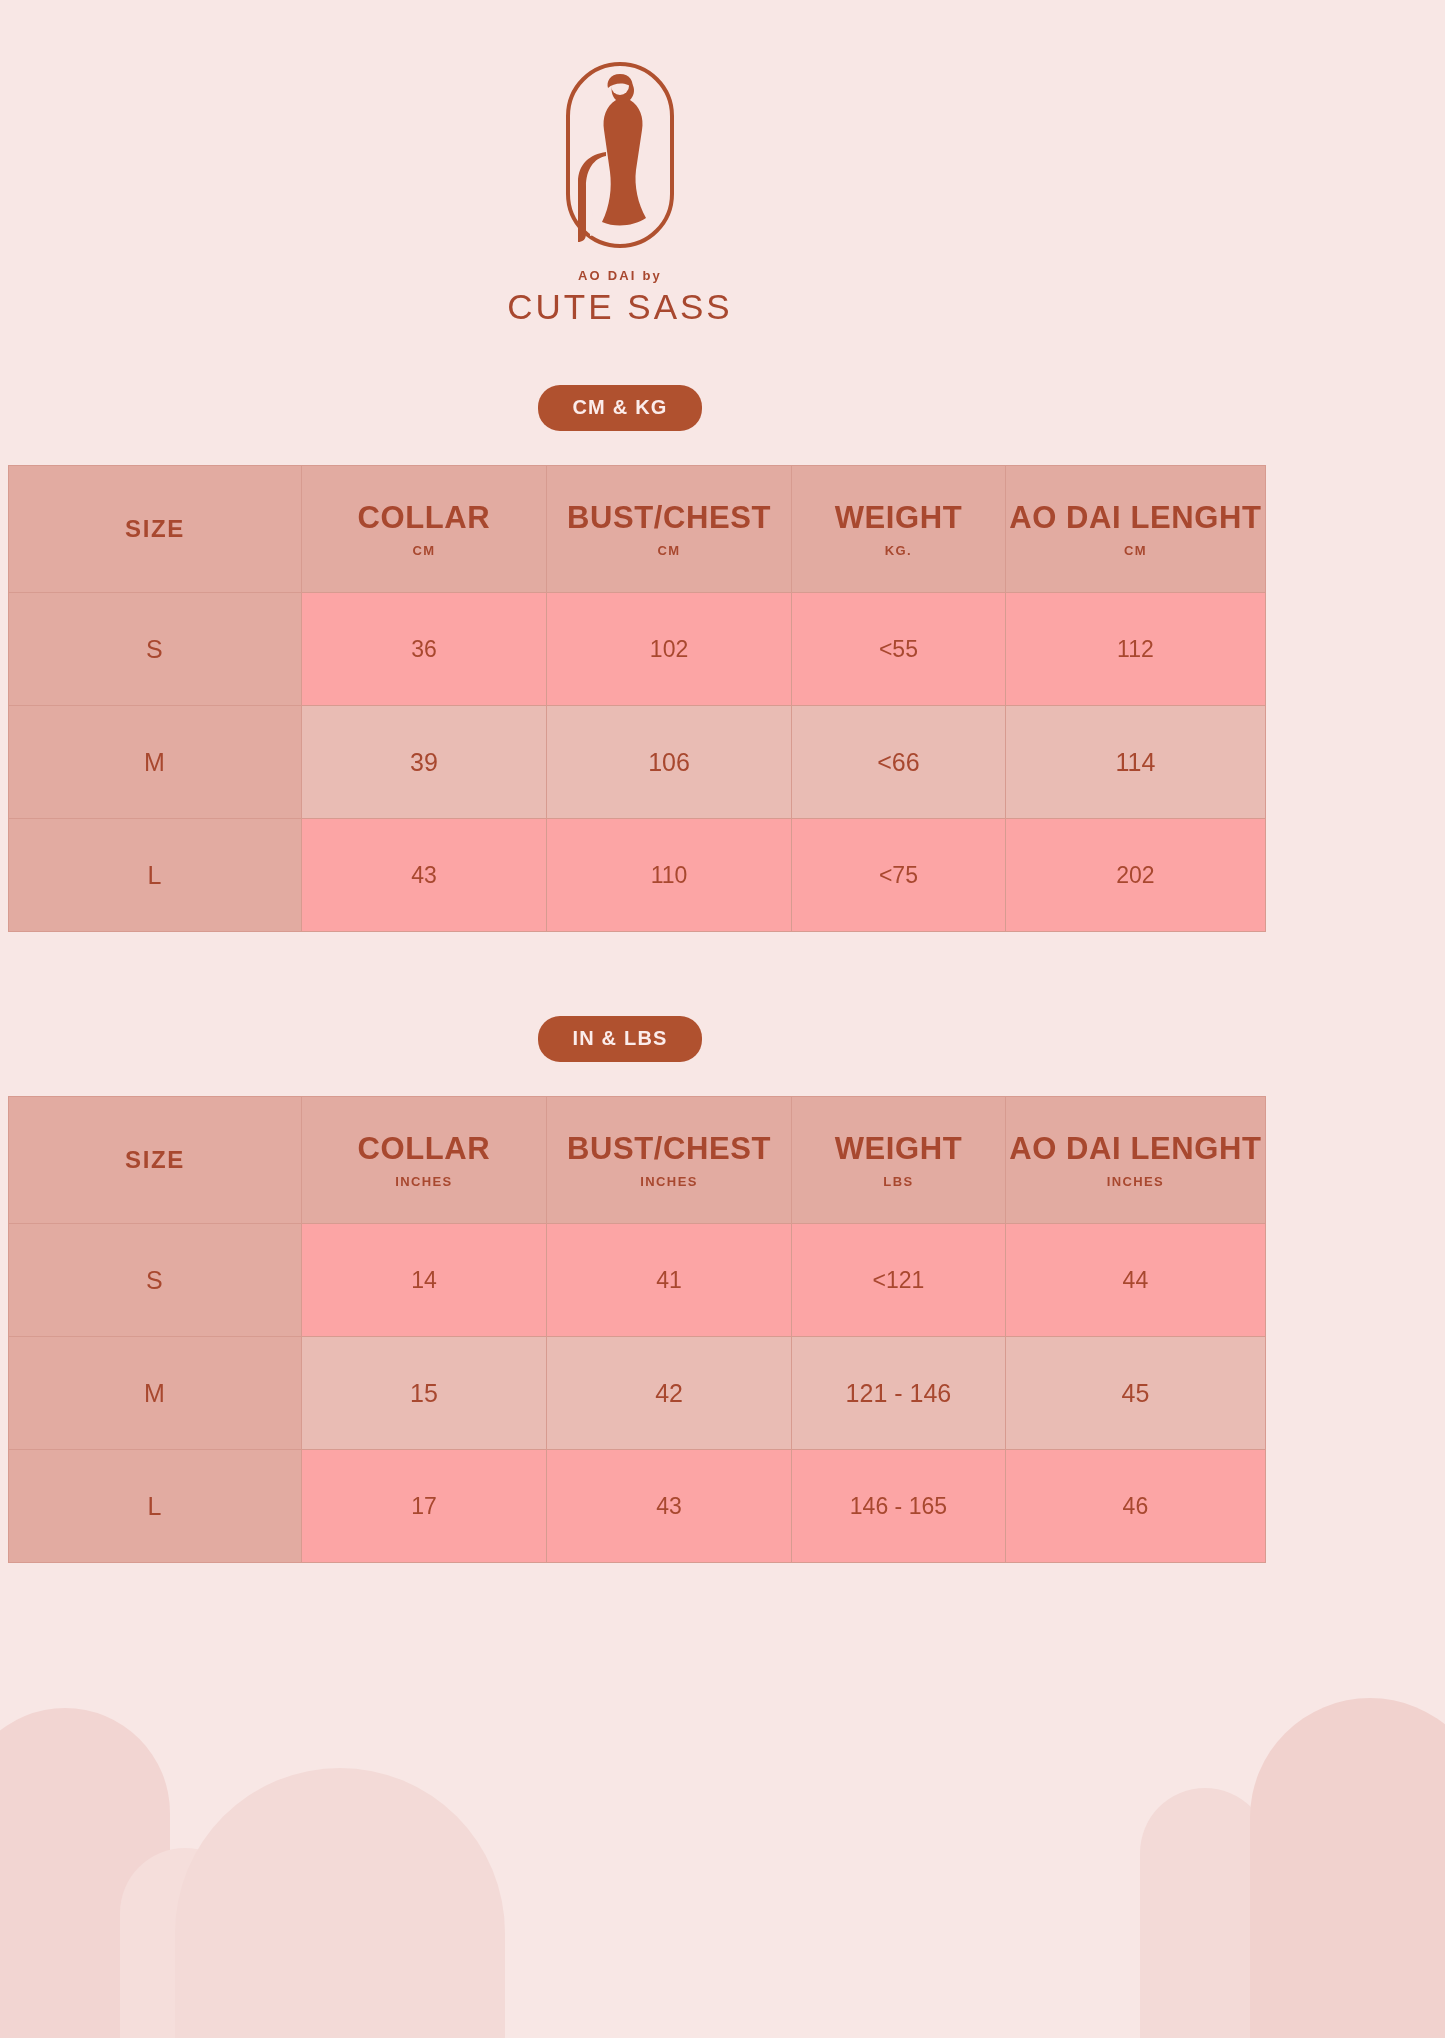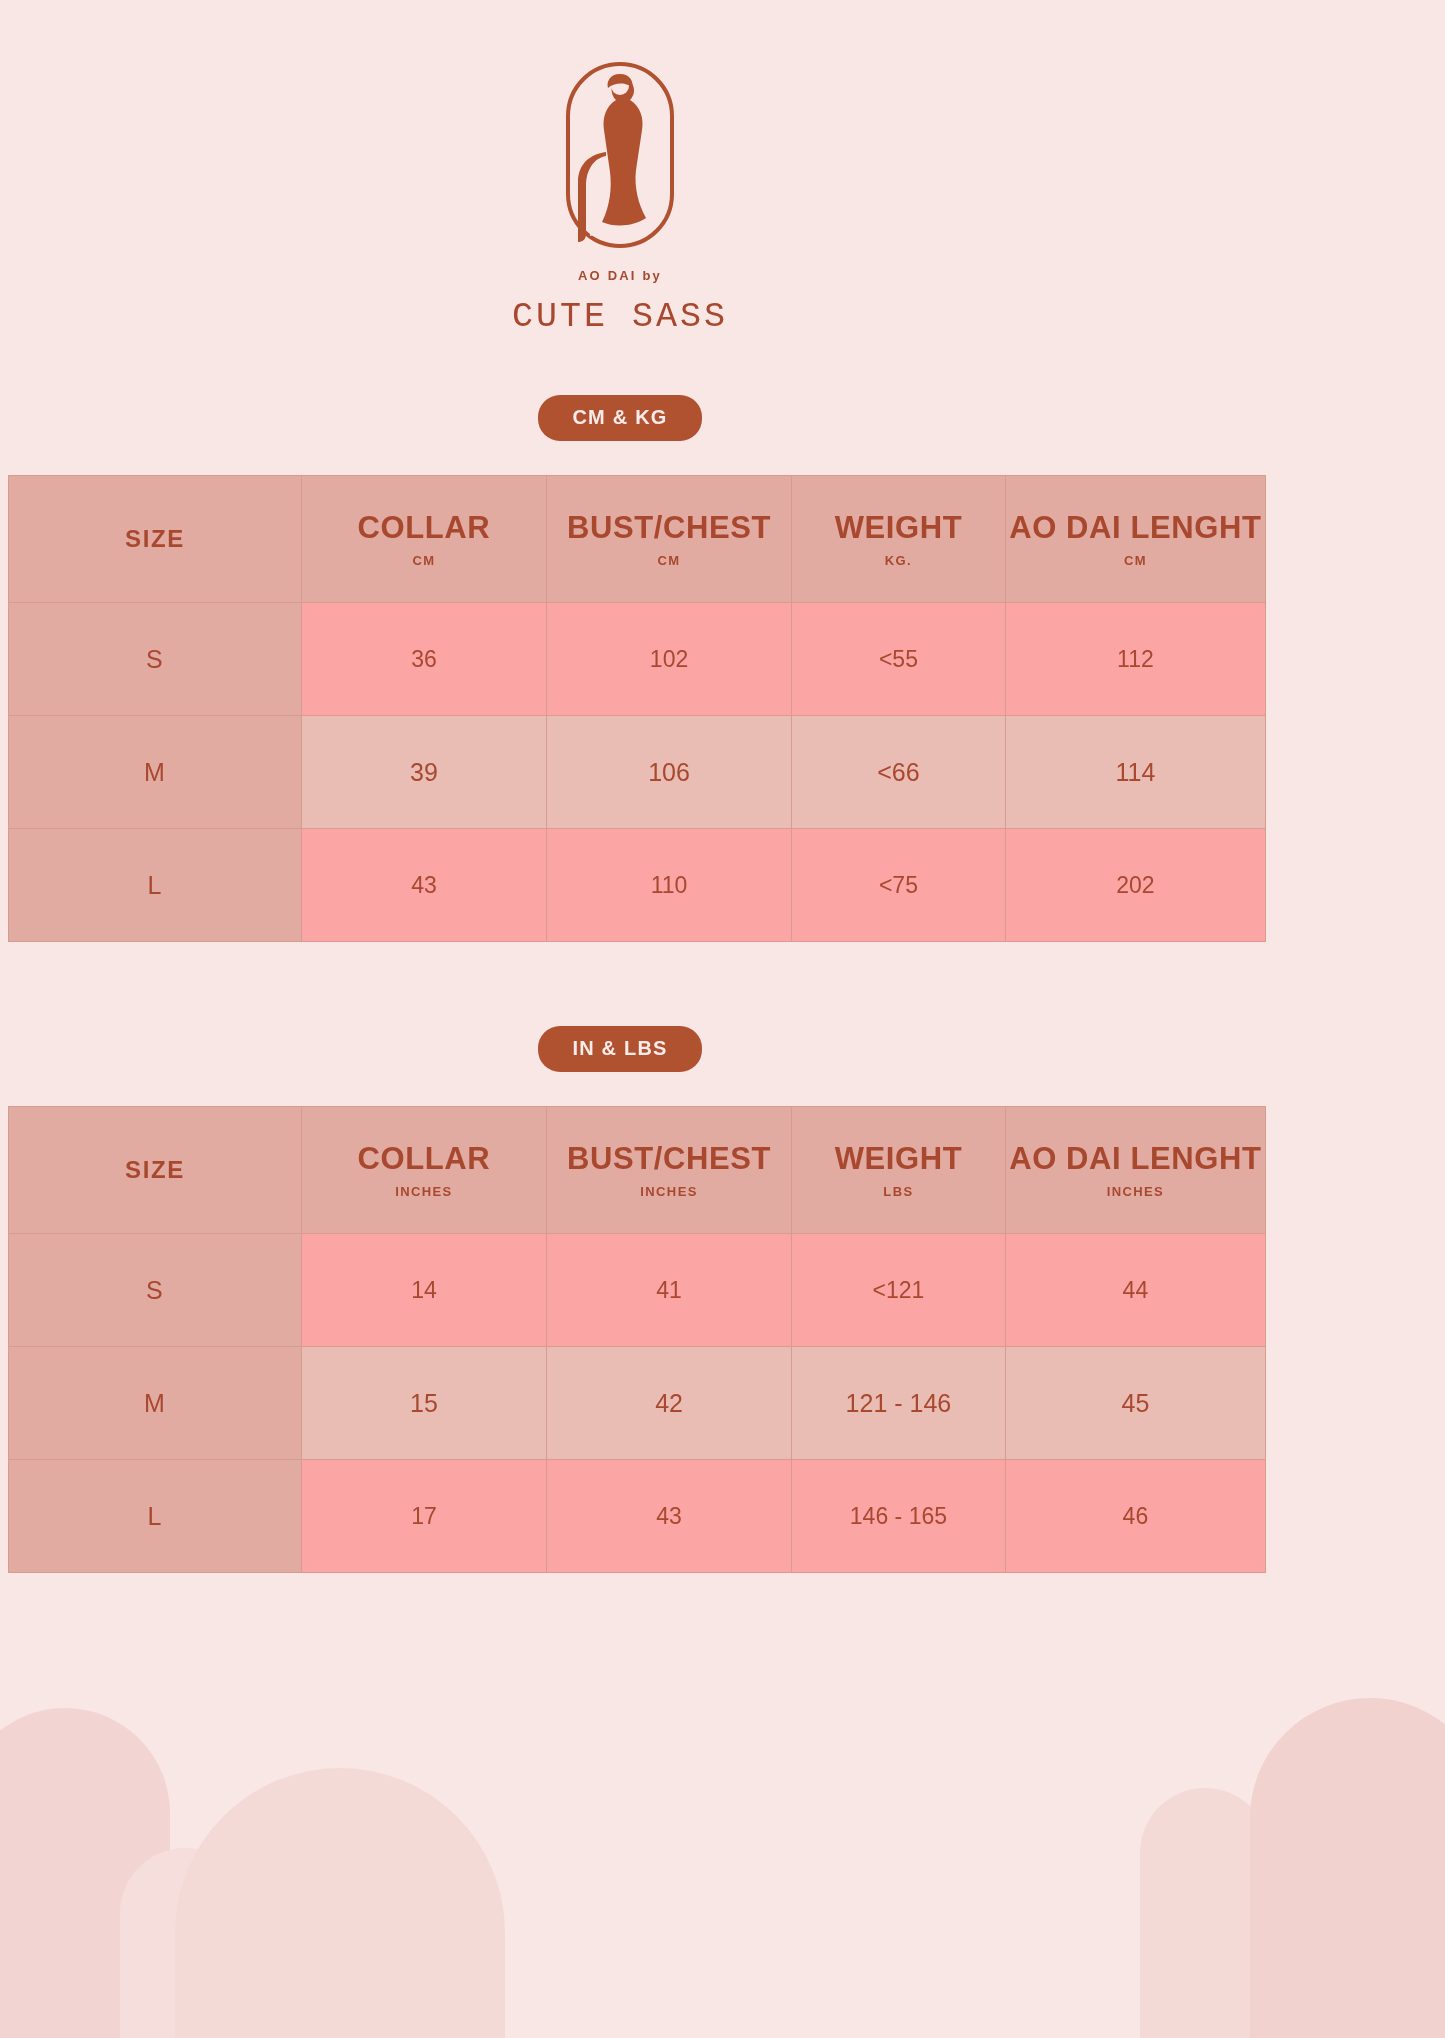--- a/index.html
+++ b/index.html
@@ -57,25 +57,25 @@
   }
   .brand-small {
     margin-top: 14px;
     font-size: 13px;
     letter-spacing: 2.2px;
     color: #a8482f;
     font-weight: bold;
     font-family: "Liberation Sans", sans-serif;
   }
   .brand-name {
-    margin-top: 14px;
+    margin-top: 4px;
     font-size: 35px;
     letter-spacing: 3px;
     color: #a8482f;
-    font-family: Liberation Mono, monospace;
+    font-family: Liberation Sans, sans-serif;
   }
 
   
   .main-title {
     margin-top: 44px;
     text-align: center;
     font-family: "Liberation Serif", serif;
     font-size: 74px;
     letter-spacing: 3px;
     color: #b1523a;

